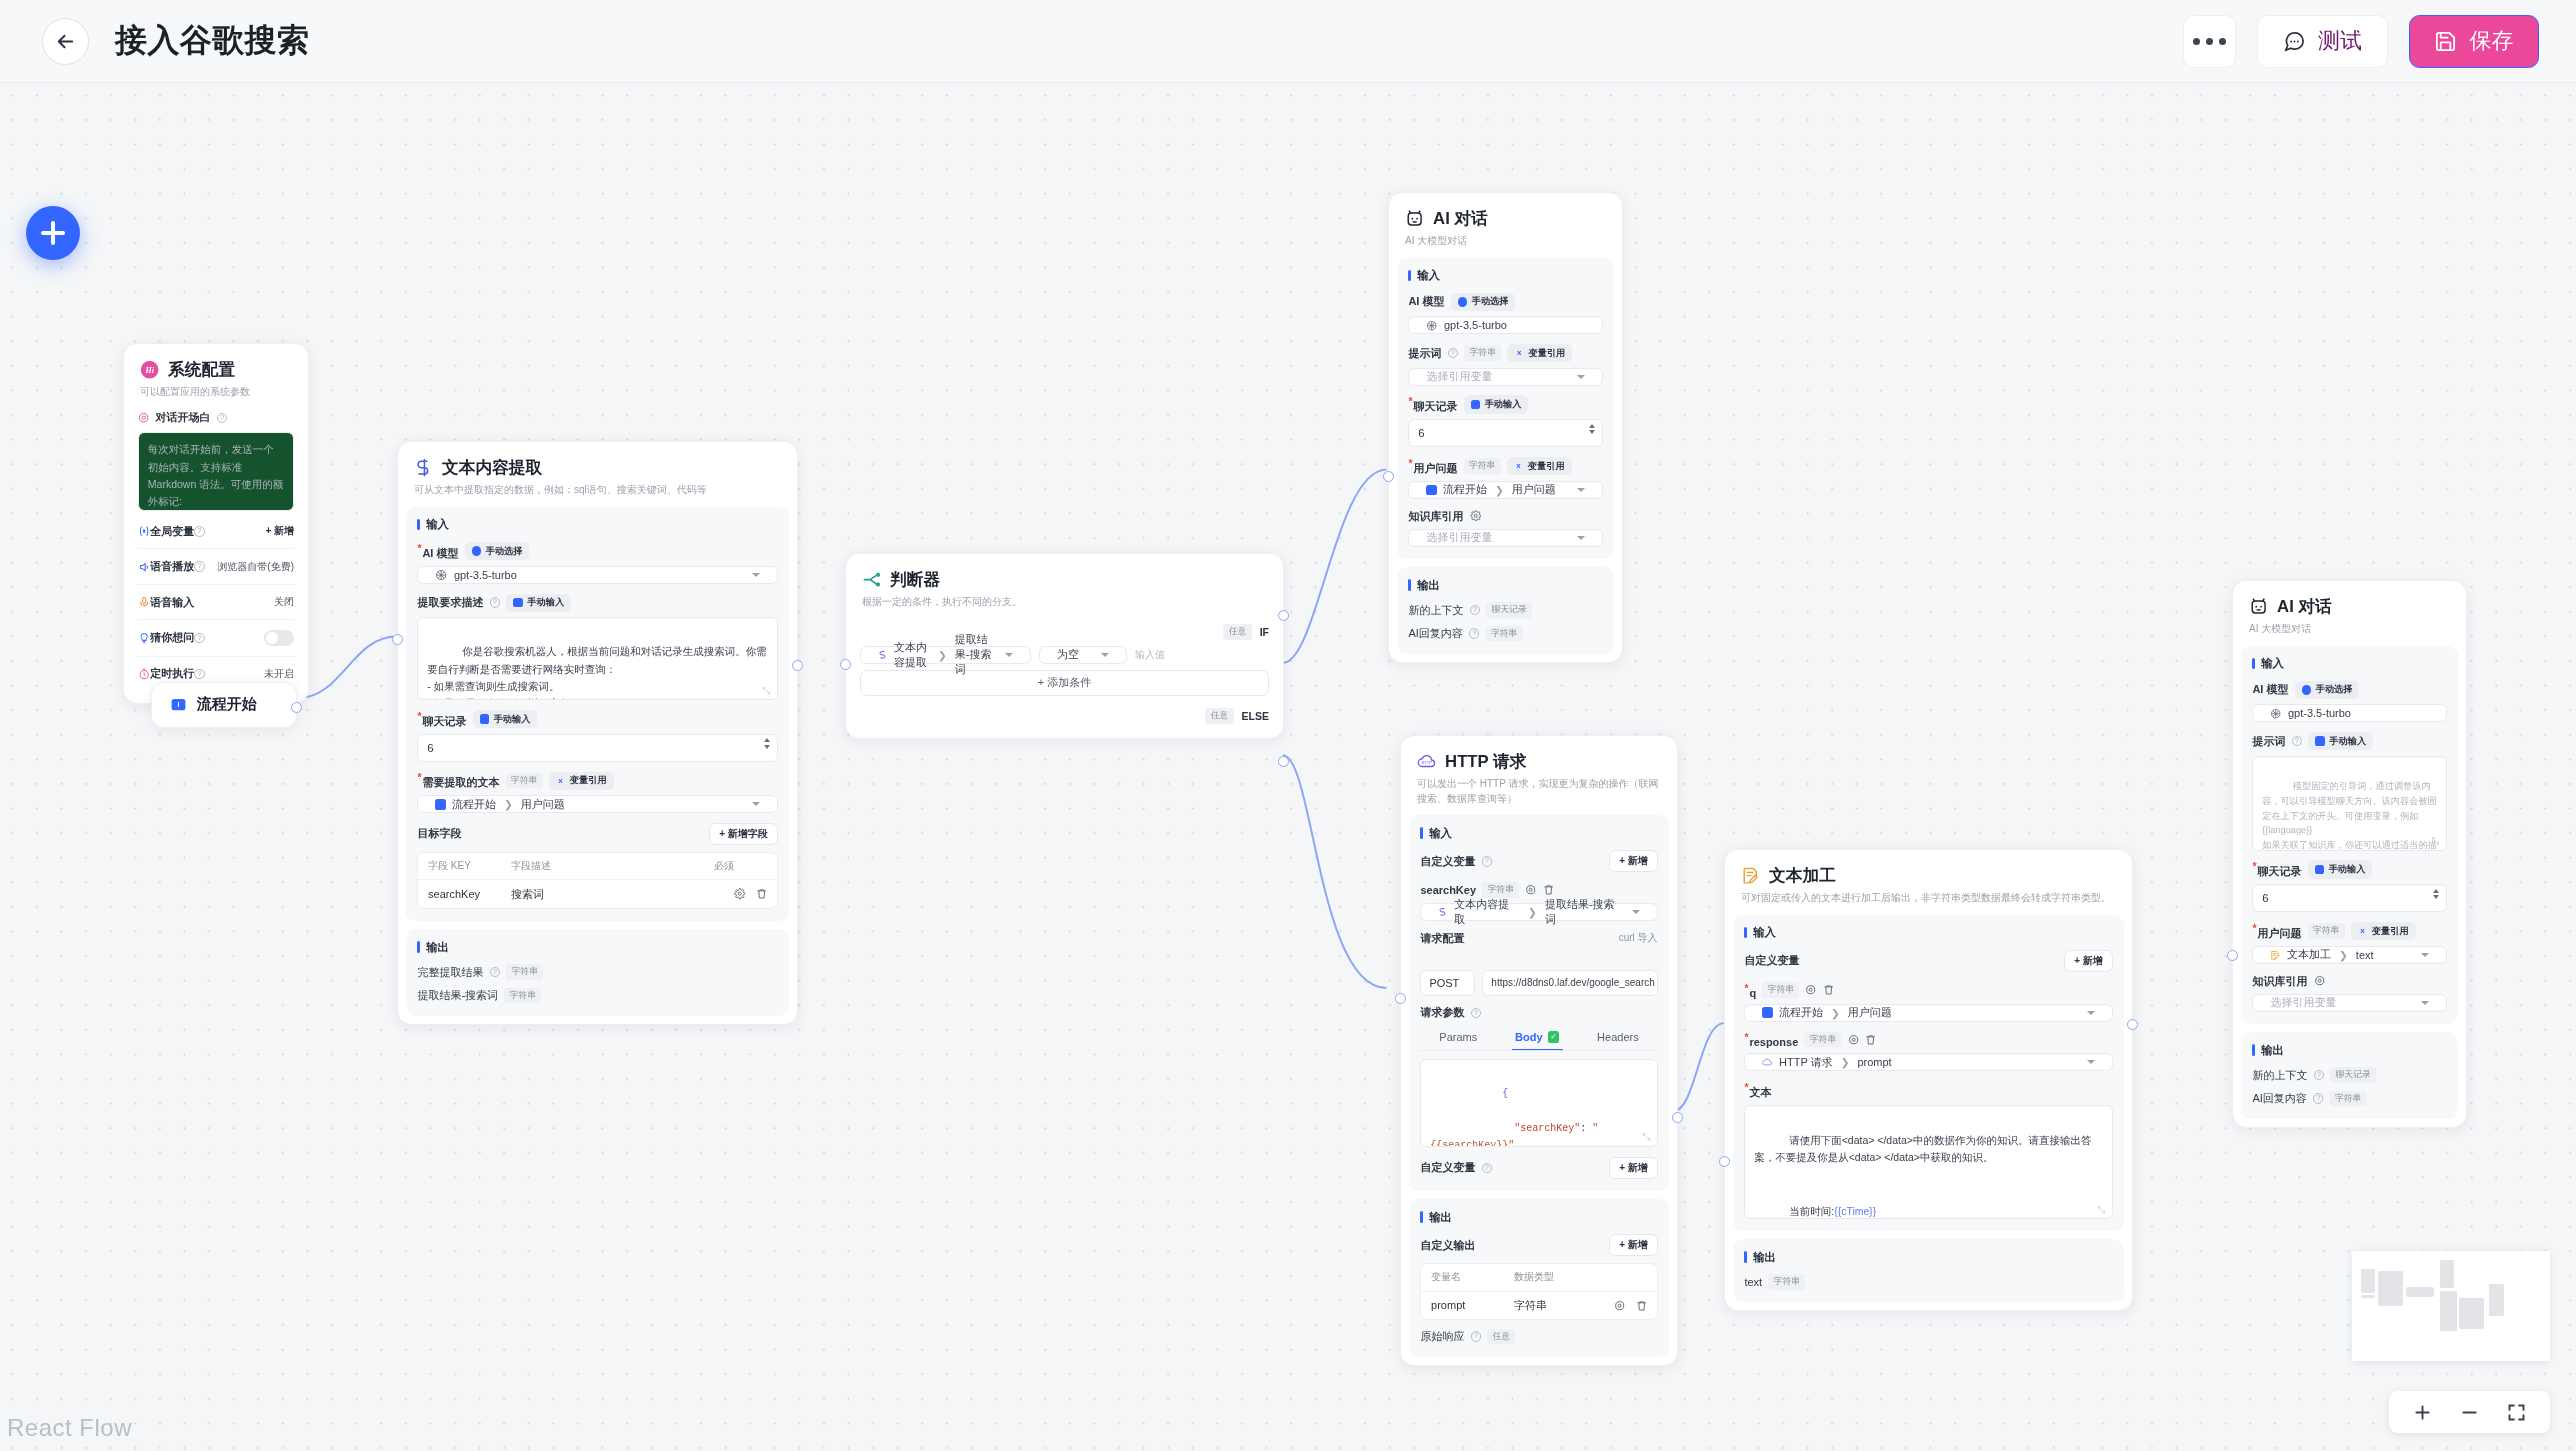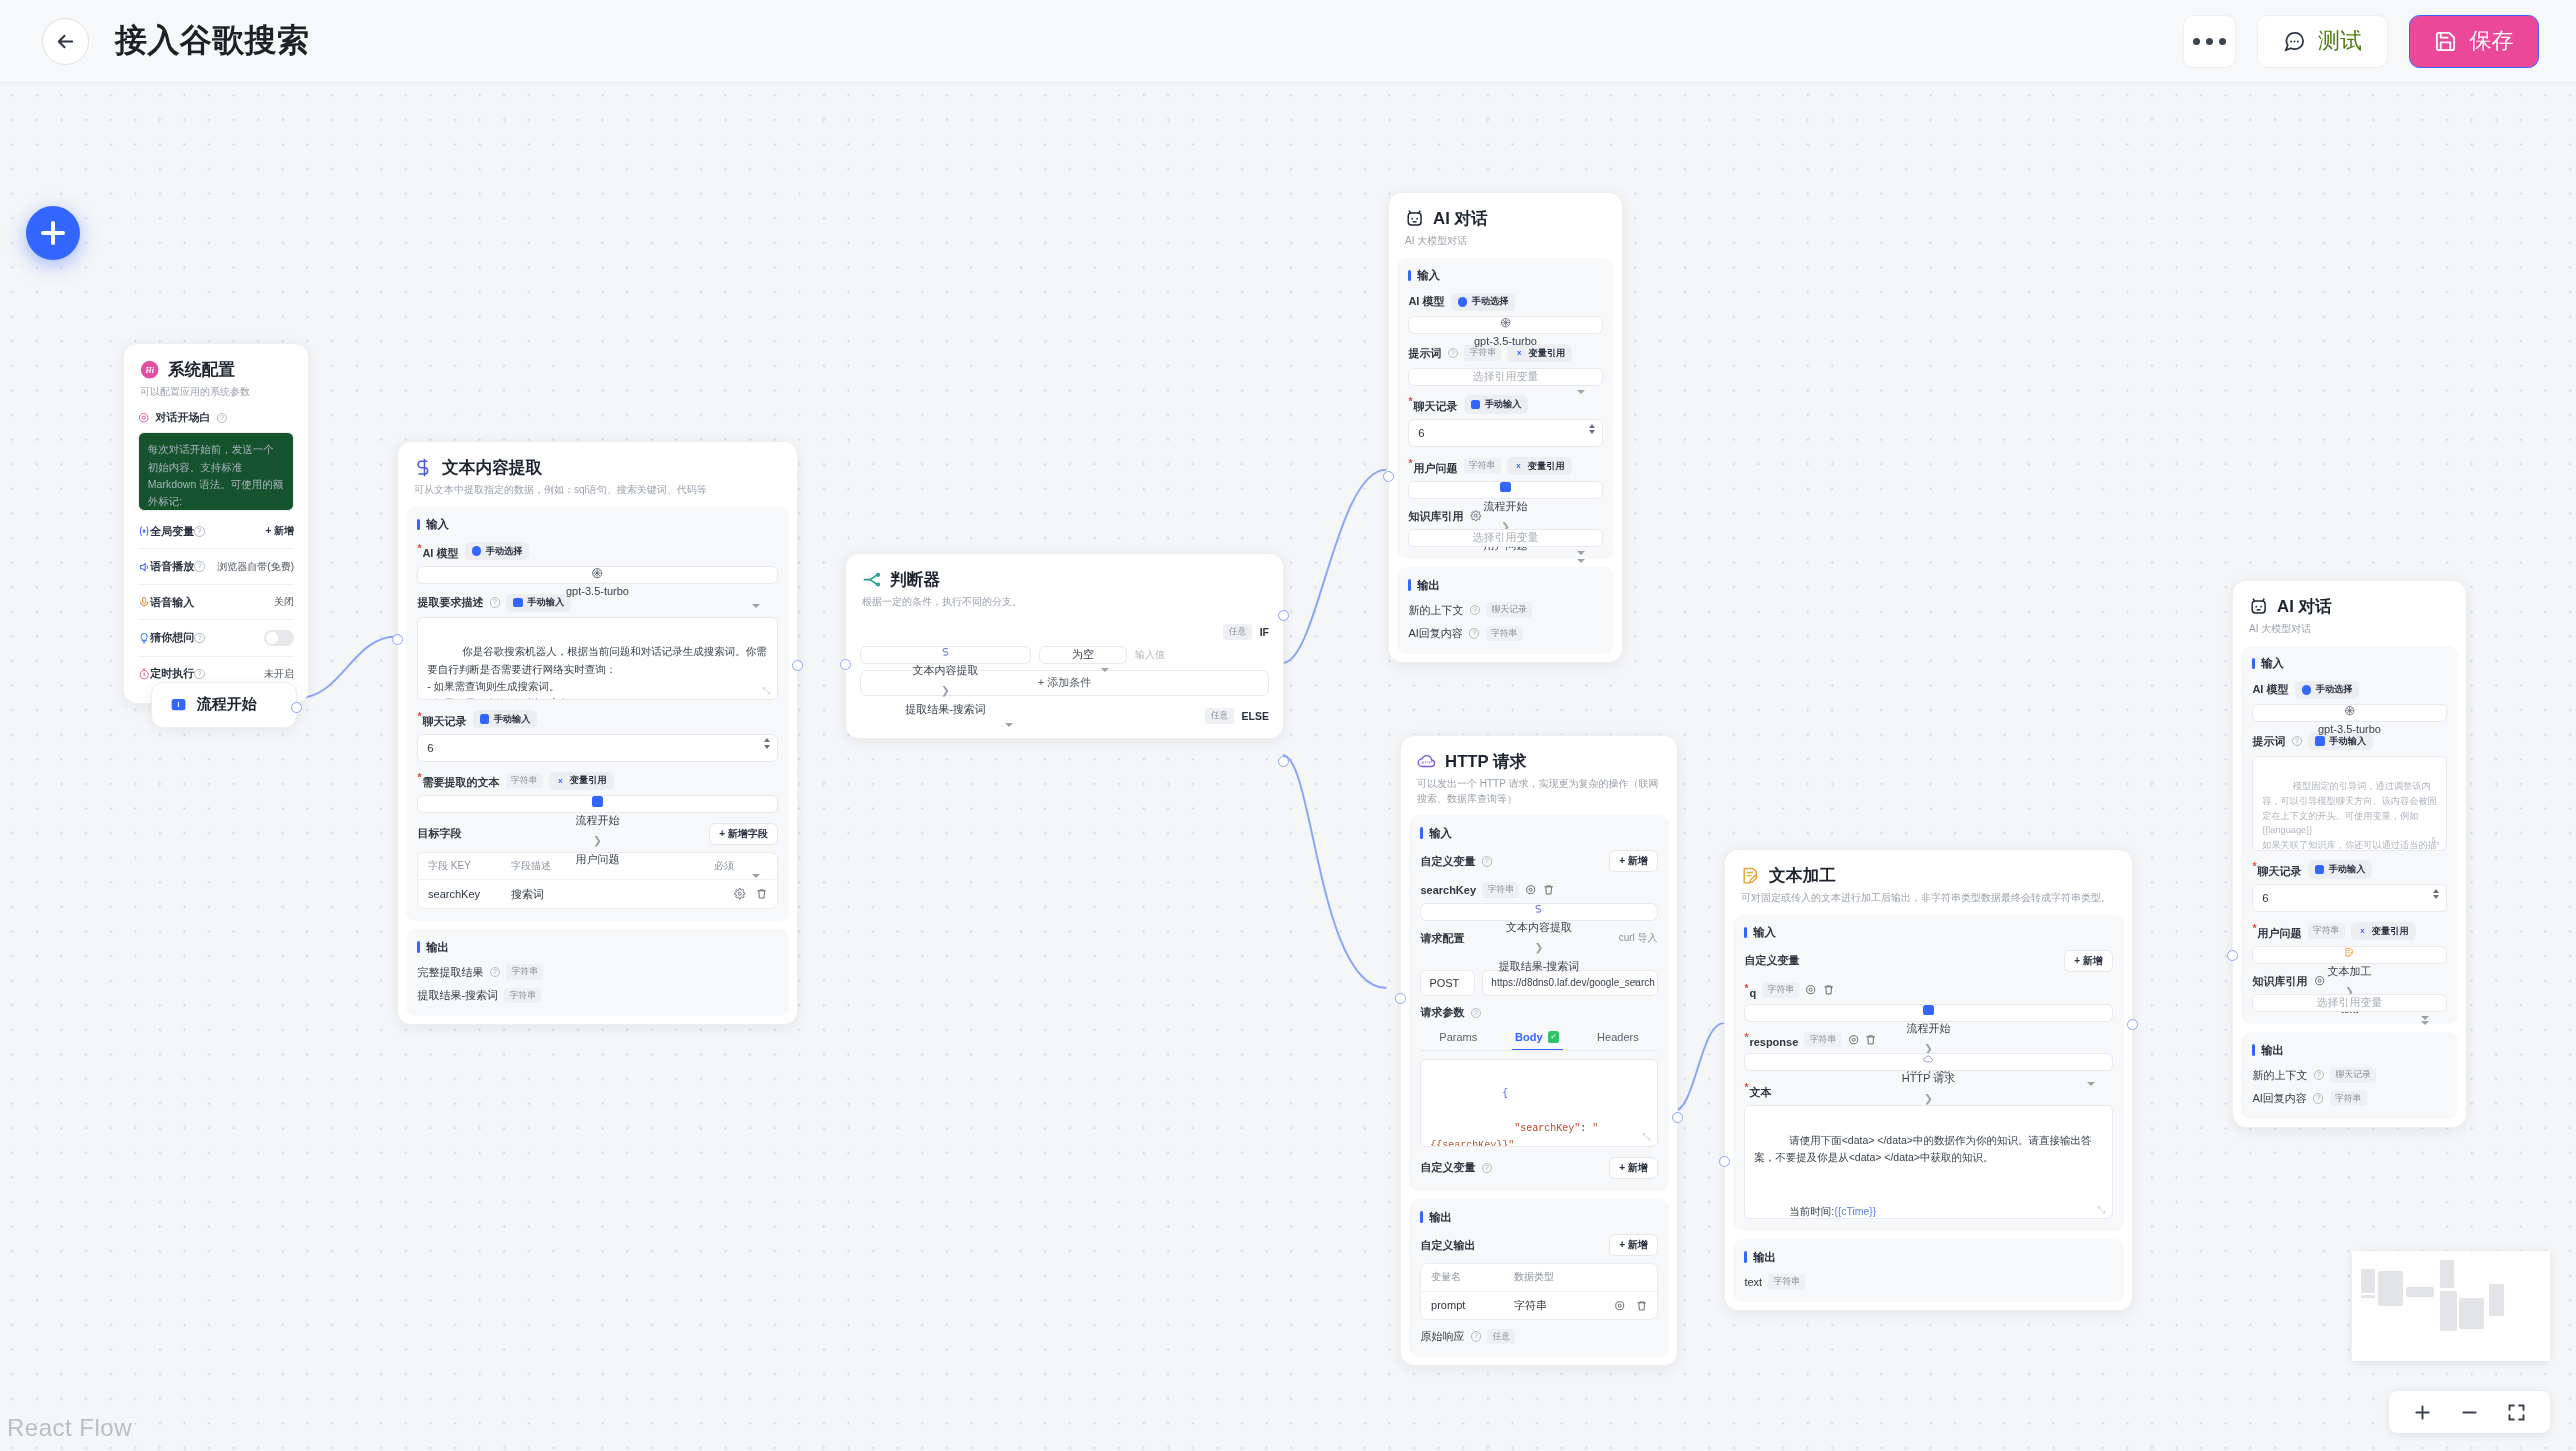--- a/index.html
+++ b/index.html
@@ -35,21 +35,21 @@
   .icon-btn {
     width: 53px; height: 53px; border-radius: 10.5px; background: #fff;
     border: 0.9px solid #eceef1; display: flex; align-items: center; justify-content: center;
     cursor: pointer;
   }
   .dots { display: flex; gap: 6.2px; }
   .dots i { width: 7px; height: 7px; border-radius: 50%; background: #3c4450; display: block; }
   .btn {
     height: 53px; border-radius: 10.5px; display: flex; align-items: center;
     gap: 12.3px; padding: 0 24.6px; font-size: 22px; cursor: pointer;
-    border: 0.9px solid #eceef1; background: #fff; color: #4d7c0f; font-weight: 500;
+    border: 0.9px solid #eceef1; background: #fff; color: #701a75; font-weight: 500;
   }
   .btn.primary { background: #ec4899; border-color: #3366ff; color: #fff; }
   .btn svg { width: 23px; height: 23px; }
 
   
   .canvas {
     position: absolute; left: 0; top: 83px; width: 2576px; height: 1368px;
     background-color: #f4f6f8;
     background-image: radial-gradient(circle, #d9dde3 1px, transparent 1px);
     background-size: 24.6px 24.6px;
@@ -121,21 +121,21 @@
     font-size: 9.2px; font-weight: 700; color: #2b3240;
     background: #eceef2; border-radius: 5.3px; padding: 2.6px 7px;
   }
   .chip .sq { width: 9.7px; height: 9.7px; border-radius: 2.6px; background: #3366ff; display: inline-block; }
   .chip .sq.round { border-radius: 50%; }
   .chip .sq.vx { background: #eceef2; color: #3366ff; font-size: 8px; text-align:center; line-height: 9.7px; font-weight: 700; border-radius: 1.8px;}
 
   .select {
     height: 18px; background: #fff; border: 0.9px solid #e7e9ee; border-radius: 6.2px;
     display: flex; align-items: center; padding: 0 17px; gap: 6.2px;
-    font-size: 11px; color: #3a414d; cursor: pointer; position: relative; flex-direction: column;
+    font-size: 11px; color: #3a414d; cursor: pointer; position: relative;
   }
   .select.ph { color: #a8aeb8; }
   .select .caret {
     margin-left: auto; width: 0; height: 0;
     border-left: 4px solid transparent; border-right: 4px solid transparent;
     border-top: 4.4px solid #9aa1ab;
   }
   .select .vico { width: 10.5px; height: 10.5px; border-radius: 2.6px; background: #3366ff; flex: 0 0 auto; }
   .sep { color: #9aa1ab; margin: 0 1.8px; font-size: 10.5px; }
 

